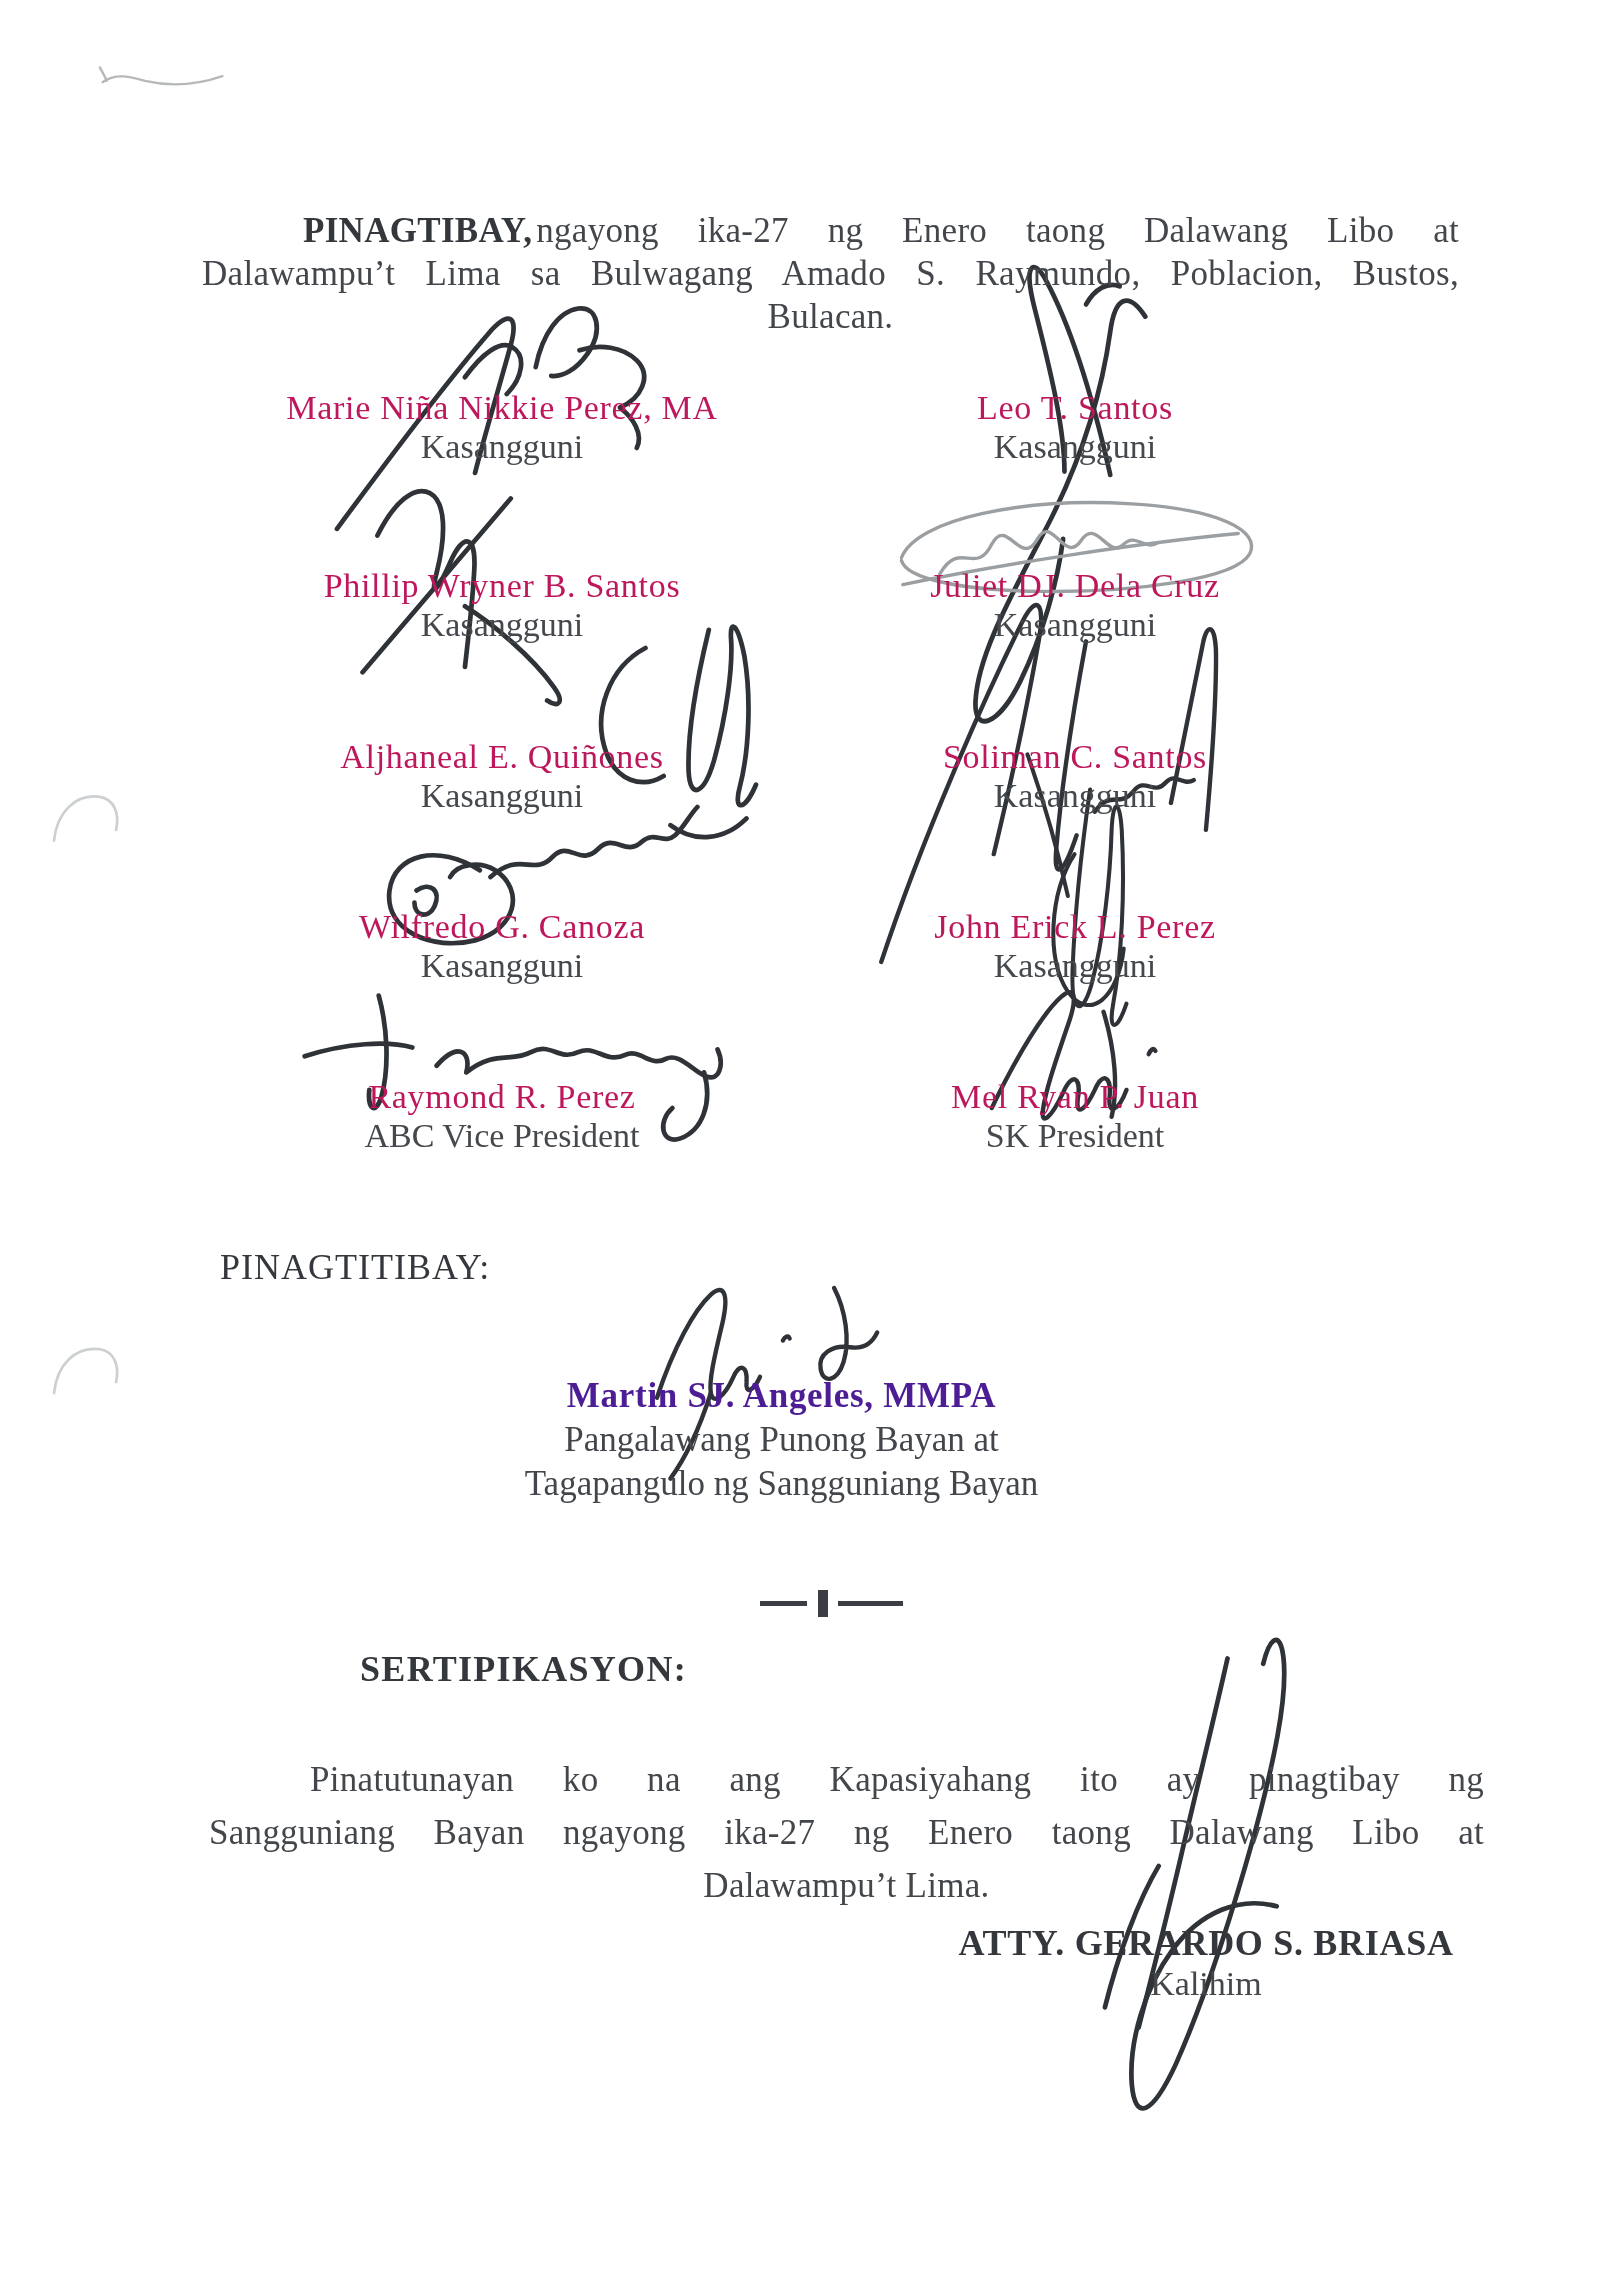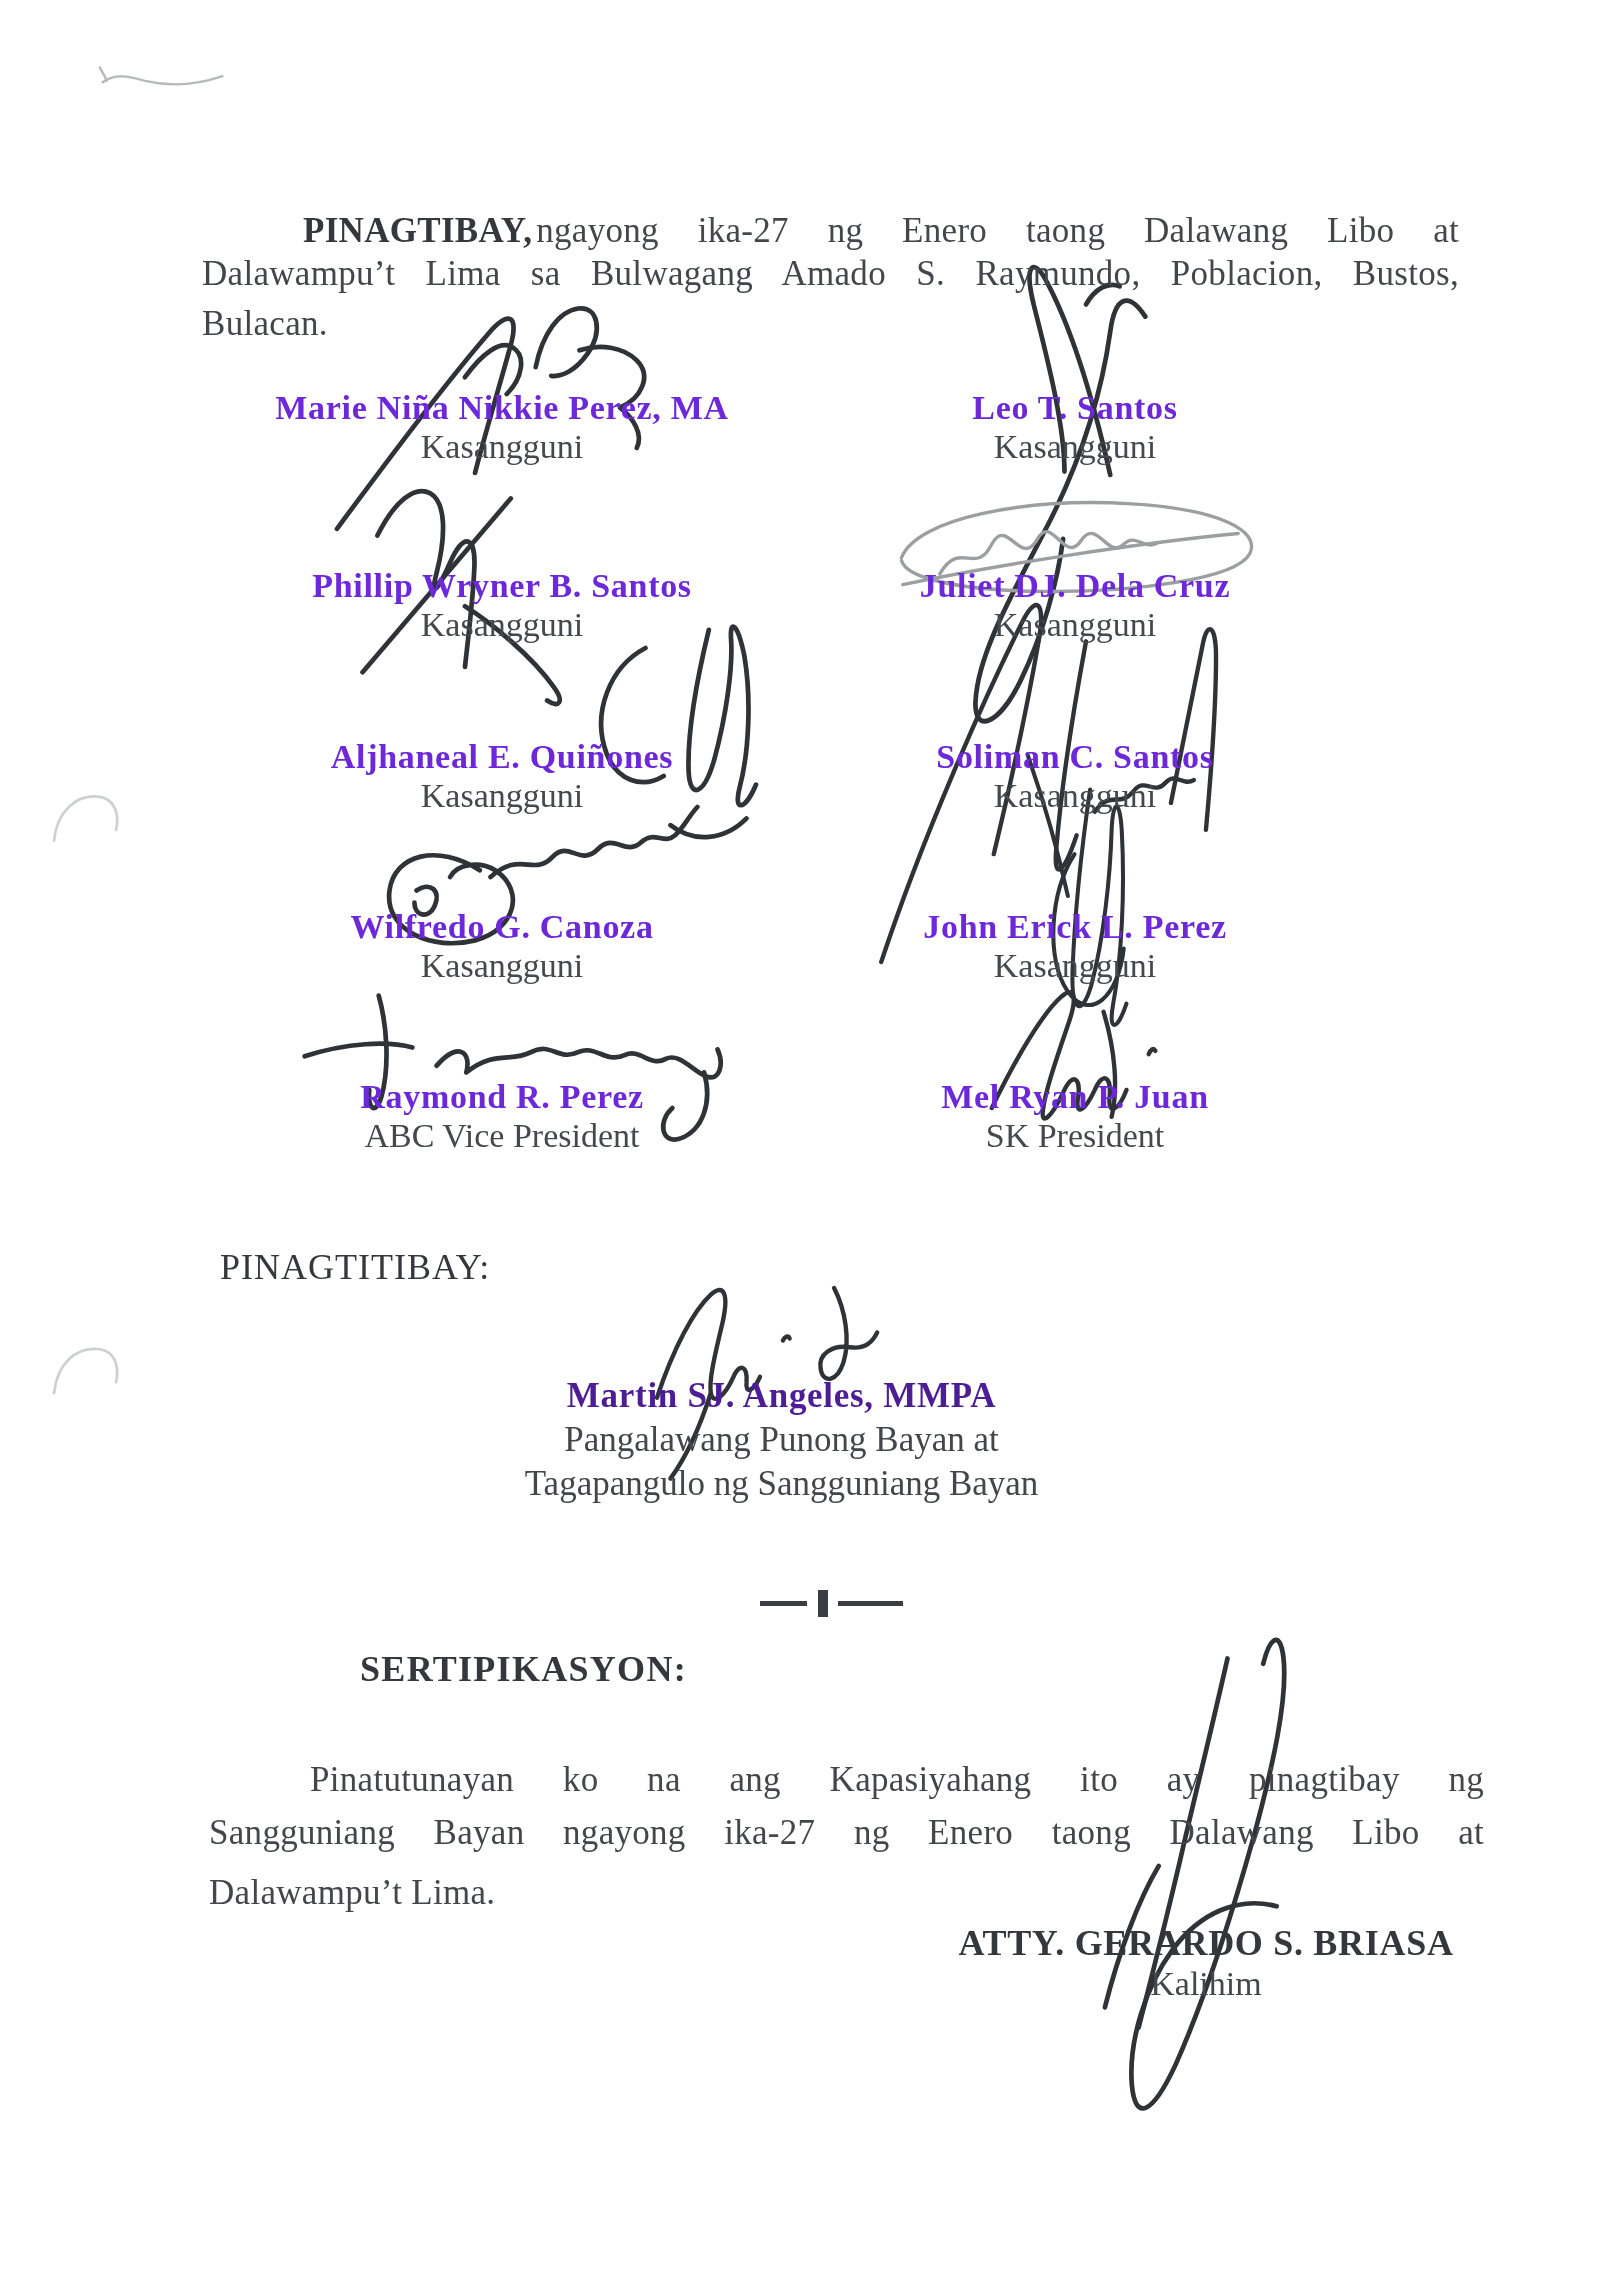--- a/index.html
+++ b/index.html
@@ -8,27 +8,27 @@
     width:1617px;height:2295px;
     background:#ffffff;
     overflow:hidden;
     font-family:"Liberation Serif","DejaVu Serif",serif;
     color:#43474b;
     padding-left:33px;
   }
   .sig-layer{position:absolute;left:0;top:0;width:1617px;height:2295px;pointer-events:none;}
   .para{position:absolute;font-size:35px;line-height:43px;letter-spacing:0.3px;}
   .para .jline{display:block;text-align:justify;text-align-last:justify;}
-  .para .lline{display:block;text-align:left;margin-top:7px;}
+  .para .lline{display:block;text-align:center;}
   .indent{text-indent:101px;}
   .lead{font-weight:bold;color:#34383c;margin-right:4px;}
   .intro{left:202px;top:174px;width:1257px;}
   .certpara{left:209px;top:1718px;width:1275px;line-height:53px;}
   .sig-entry{position:absolute;width:674px;text-align:center;}
-  .s-name{font-weight:bold;color:#6d28d9;font-size:34px;line-height:39px;letter-spacing:0.7px;}
+  .s-name{font-weight:normal;color:#be185d;font-size:34px;line-height:39px;letter-spacing:0.7px;}
   .s-role{font-size:34px;line-height:39px;color:#45494d;}
   .col-l{left:165px;}
   .col-r{left:738px;}
   .r1{top:388px}.r2{top:566px}.r3{top:737px}.r4{top:907px}.r5{top:1077px}
   .heading{position:absolute;font-weight:normal;color:#34383c;font-size:36px;letter-spacing:1px;}
   .pinagtitibay{left:220px;top:1246px;}
   .attest-block{position:absolute;left:377px;top:1374px;width:809px;text-align:center;font-size:35px;line-height:44px;}
   .attest-block .a-name{font-weight:bold;color:#4c1d95;letter-spacing:0.7px;}
   .divider{position:absolute;left:744px;top:1590px;width:175px;display:flex;align-items:center;justify-content:center;gap:10.8px;}
   .divider .bar{height:5.4px;background:#3a3e42;}

